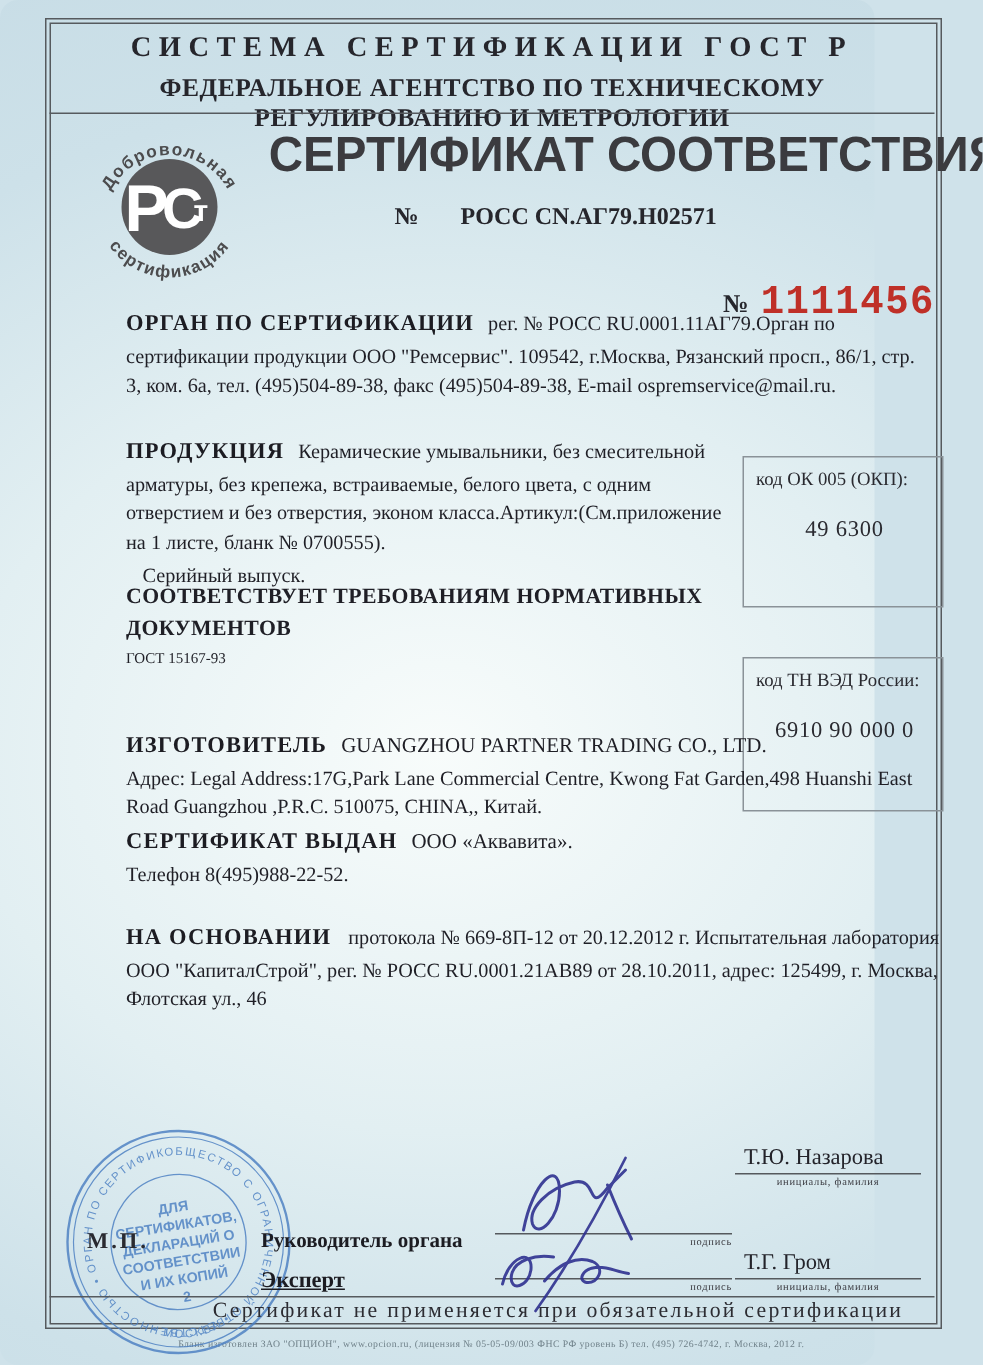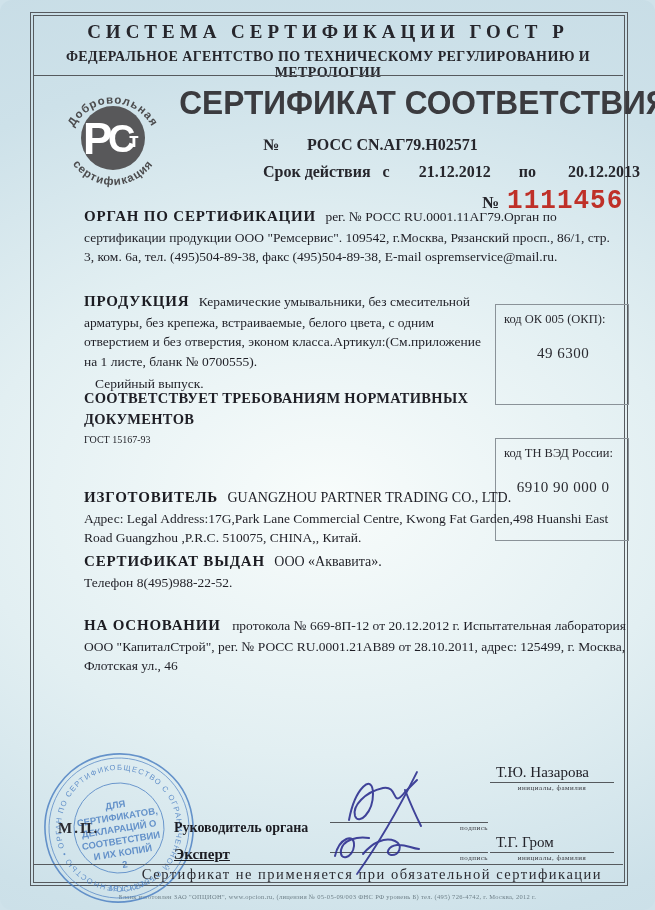--- a/index.html
+++ b/index.html
@@ -3,33 +3,33 @@
 <meta charset="utf-8">
 <style>
   html,body{margin:0;padding:0;}
   body{
     width:655px;height:910px;
     font-family:"Liberation Serif", serif;
     background:#cfe2ea;
     overflow:hidden;
   }
   #cert{
-    position:relative;width:655px;height:910px;
+    position:relative;width:583px;height:910px;
     background:radial-gradient(120% 62% at 50% 55%, #f8fcfb 0%, #e2eff2 45%, #cde1e9 78%, #c8dde6 100%);
     color:#23232a;
     border-radius:12px;
   }
   .abs{position:absolute;}
   
   #frame{left:30px;top:12px;width:596px;height:872px;border:1px solid #565a5e;z-index:0;}
   #frame-inner{position:absolute;inset:2px;border:1px solid #565a5e;}
   .hsep{height:0;border-top:1px solid #565a5e;z-index:1;}
   
   .sys-title{left:30px;top:21px;width:596px;text-align:center;font-weight:bold;font-size:19px;letter-spacing:5px;color:#26262c;}
-  .agency{left:30px;top:49px;width:596px;text-align:center;font-weight:bold;font-size:14px;letter-spacing:0.4px;color:#26262c;}
+  .agency{left:30px;top:49px;width:596px;text-align:center;font-weight:bold;font-size:17px;letter-spacing:0.4px;color:#26262c;}
   .main-title{left:170px;top:84px;width:460px;text-align:center;font-family:"Liberation Sans",sans-serif;
     font-weight:bold;font-size:33px;color:#3b3b3f;transform:scaleX(0.96);transform-origin:center;letter-spacing:0px;white-space:nowrap;}
   .numrow{font-size:16px;font-weight:bold;color:#26262c;white-space:nowrap;}
   .numval{font-weight:bold;}
   .red-num{font-family:"Liberation Mono",monospace;font-size:26px;color:#bf3028;letter-spacing:1px;font-weight:bold;transform:scaleY(1.05);}
   
   .sec{font-size:13.5px;line-height:1.45;color:#1f1f26;}
   .seclabel{font-weight:bold;font-size:15px;letter-spacing:0.8px;color:#1c1c22;}
   .codebox{border:1px solid #8a9298;padding:7px 6px 4px 8px;font-size:12.5px;color:#2a2a30;background:transparent;}
   .codebox .cval{text-align:center;font-size:15px;margin-top:18px;letter-spacing:0.5px;}
@@ -80,27 +80,20 @@
     <text x="79" y="63" font-family="Liberation Sans, sans-serif" font-size="20" font-weight="bold" fill="#ffffff">т</text>
   </svg>
 
   <div class="abs main-title">СЕРТИФИКАТ СООТВЕТСТВИЯ</div>
 
   <div class="abs numrow" style="left:263px;top:136px;">
     <span>№</span>
     <span class="numval" style="margin-left:24px;">РОСС CN.АГ79.Н02571</span>
   </div>
 
-  <div class="abs numrow" style="left:263px;top:163px;">
-    <span>Срок действия</span>
-    <span style="margin-left:8px;">с</span>
-    <span style="margin-left:25px;">21.12.2012</span>
-    <span style="margin-left:24px;">по</span>
-    <span style="margin-left:28px;">20.12.2013</span>
-  </div>
 
   <div class="abs" style="left:482px;top:186px;white-space:nowrap;text-align:center;">
     <span style="font-size:17px;font-weight:bold;color:#26262c;">№</span>
     <span class="red-num" style="display:inline-block;margin-left:4px;">1111456</span>
   </div>
 
   <div class="abs sec" style="left:84px;top:206px;width:536px;">
     <span class="seclabel">ОРГАН ПО СЕРТИФИКАЦИИ</span>
     <span style="margin-left:6px;">рег. № РОСС RU.0001.11АГ79.Орган по сертификации продукции ООО "Ремсервис". 109542, г.Москва, Рязанский просп., 86/1, стр. 3, ком. 6а, тел. (495)504-89-38, факс (495)504-89-38, E-mail ospremservice@mail.ru.</span>
   </div>

